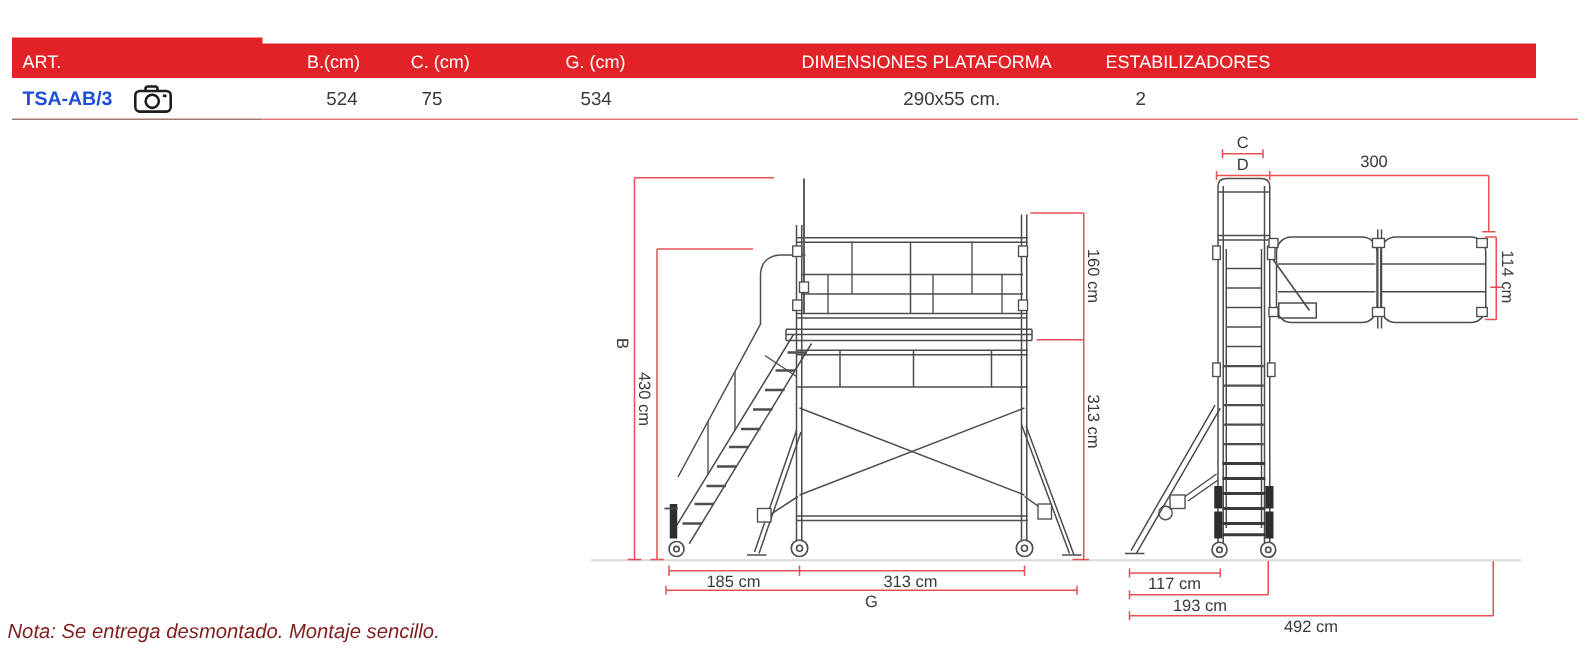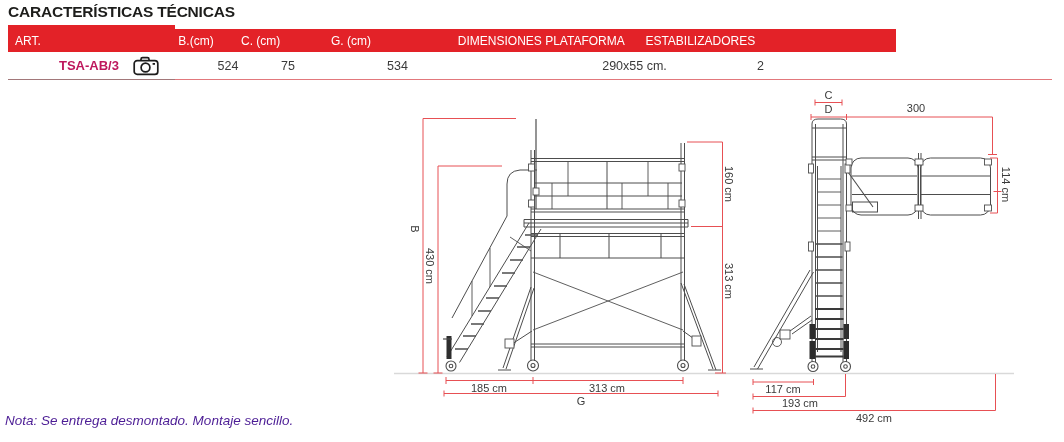--- a/index.html
+++ b/index.html
@@ -1,44 +1,43 @@
 <!DOCTYPE html>
 <html><head>
 <meta charset="utf-8">
 <style>
   html,body{margin:0;padding:0;background:#fff;}
   .page{position:relative;width:1064px;height:442px;background:#fff;overflow:hidden;
         font-family:"Liberation Sans",sans-serif;}
   .title{position:absolute;left:8px;top:3px;font-size:15.5px;font-weight:bold;
          color:#1d1d1b;letter-spacing:-0.2px;}
   .thead-tab{position:absolute;left:8px;top:25px;width:167px;height:5px;background:#e32228;}
-  .thead{position:absolute;left:8px;top:29px;width:888px;height:23px;background:#e32228;
+  .thead{position:absolute;left:8px;top:29px;width:1016px;height:23px;background:#e32228;
          display:flex;align-items:center;color:#fff;font-size:12px;}
   .trow{position:absolute;left:8px;top:52px;width:1044px;height:27px;display:flex;
         align-items:center;font-size:12.5px;color:#3a3a3a;}
   .c1{width:167px;display:flex;align-items:center;box-sizing:border-box;padding-left:7px;}
   .c2{width:106px;text-align:center;}
   .c3{width:106px;text-align:left;}
   .c4{width:125px;text-align:left;}
   .c5{width:245px;text-align:center;}
   .c6{width:295px;}
-  .art-code{color:#be185d;font-weight:bold;font-size:13px;margin-left:44px;}
+  .art-code{color:#1d4ed8;font-weight:bold;font-size:13px;}
   .cam{margin-left:14px;display:inline-block;}
   .div-a{position:absolute;left:8px;top:79px;width:167px;height:1px;background:#a2787a;}
   .div-b{position:absolute;left:175px;top:79px;width:877px;height:1px;background:#e2787c;}
-  .note{position:absolute;left:5px;top:413px;font-size:13.5px;font-style:italic;color:#4c1d95;}
+  .note{position:absolute;left:5px;top:413px;font-size:13.5px;font-style:italic;color:#7f1d1d;}
   svg{position:absolute;left:0;top:0;}
   .dimtxt{font-size:11px;fill:#3a3a3a;}
 </style>
 </head>
 <body>
 
 <div class="page">
 
-  <div class="title">CARACTERÍSTICAS TÉCNICAS</div>
 
   <div class="thead-tab"></div>
   <div class="thead">
     <div class="c1">ART.</div>
     <div class="c2">B.(cm)</div>
     <div class="c3">C. (cm)</div>
     <div class="c4">G. (cm)</div>
     <div class="c5">DIMENSIONES PLATAFORMA</div>
     <div class="c6">ESTABILIZADORES</div>
   </div>

